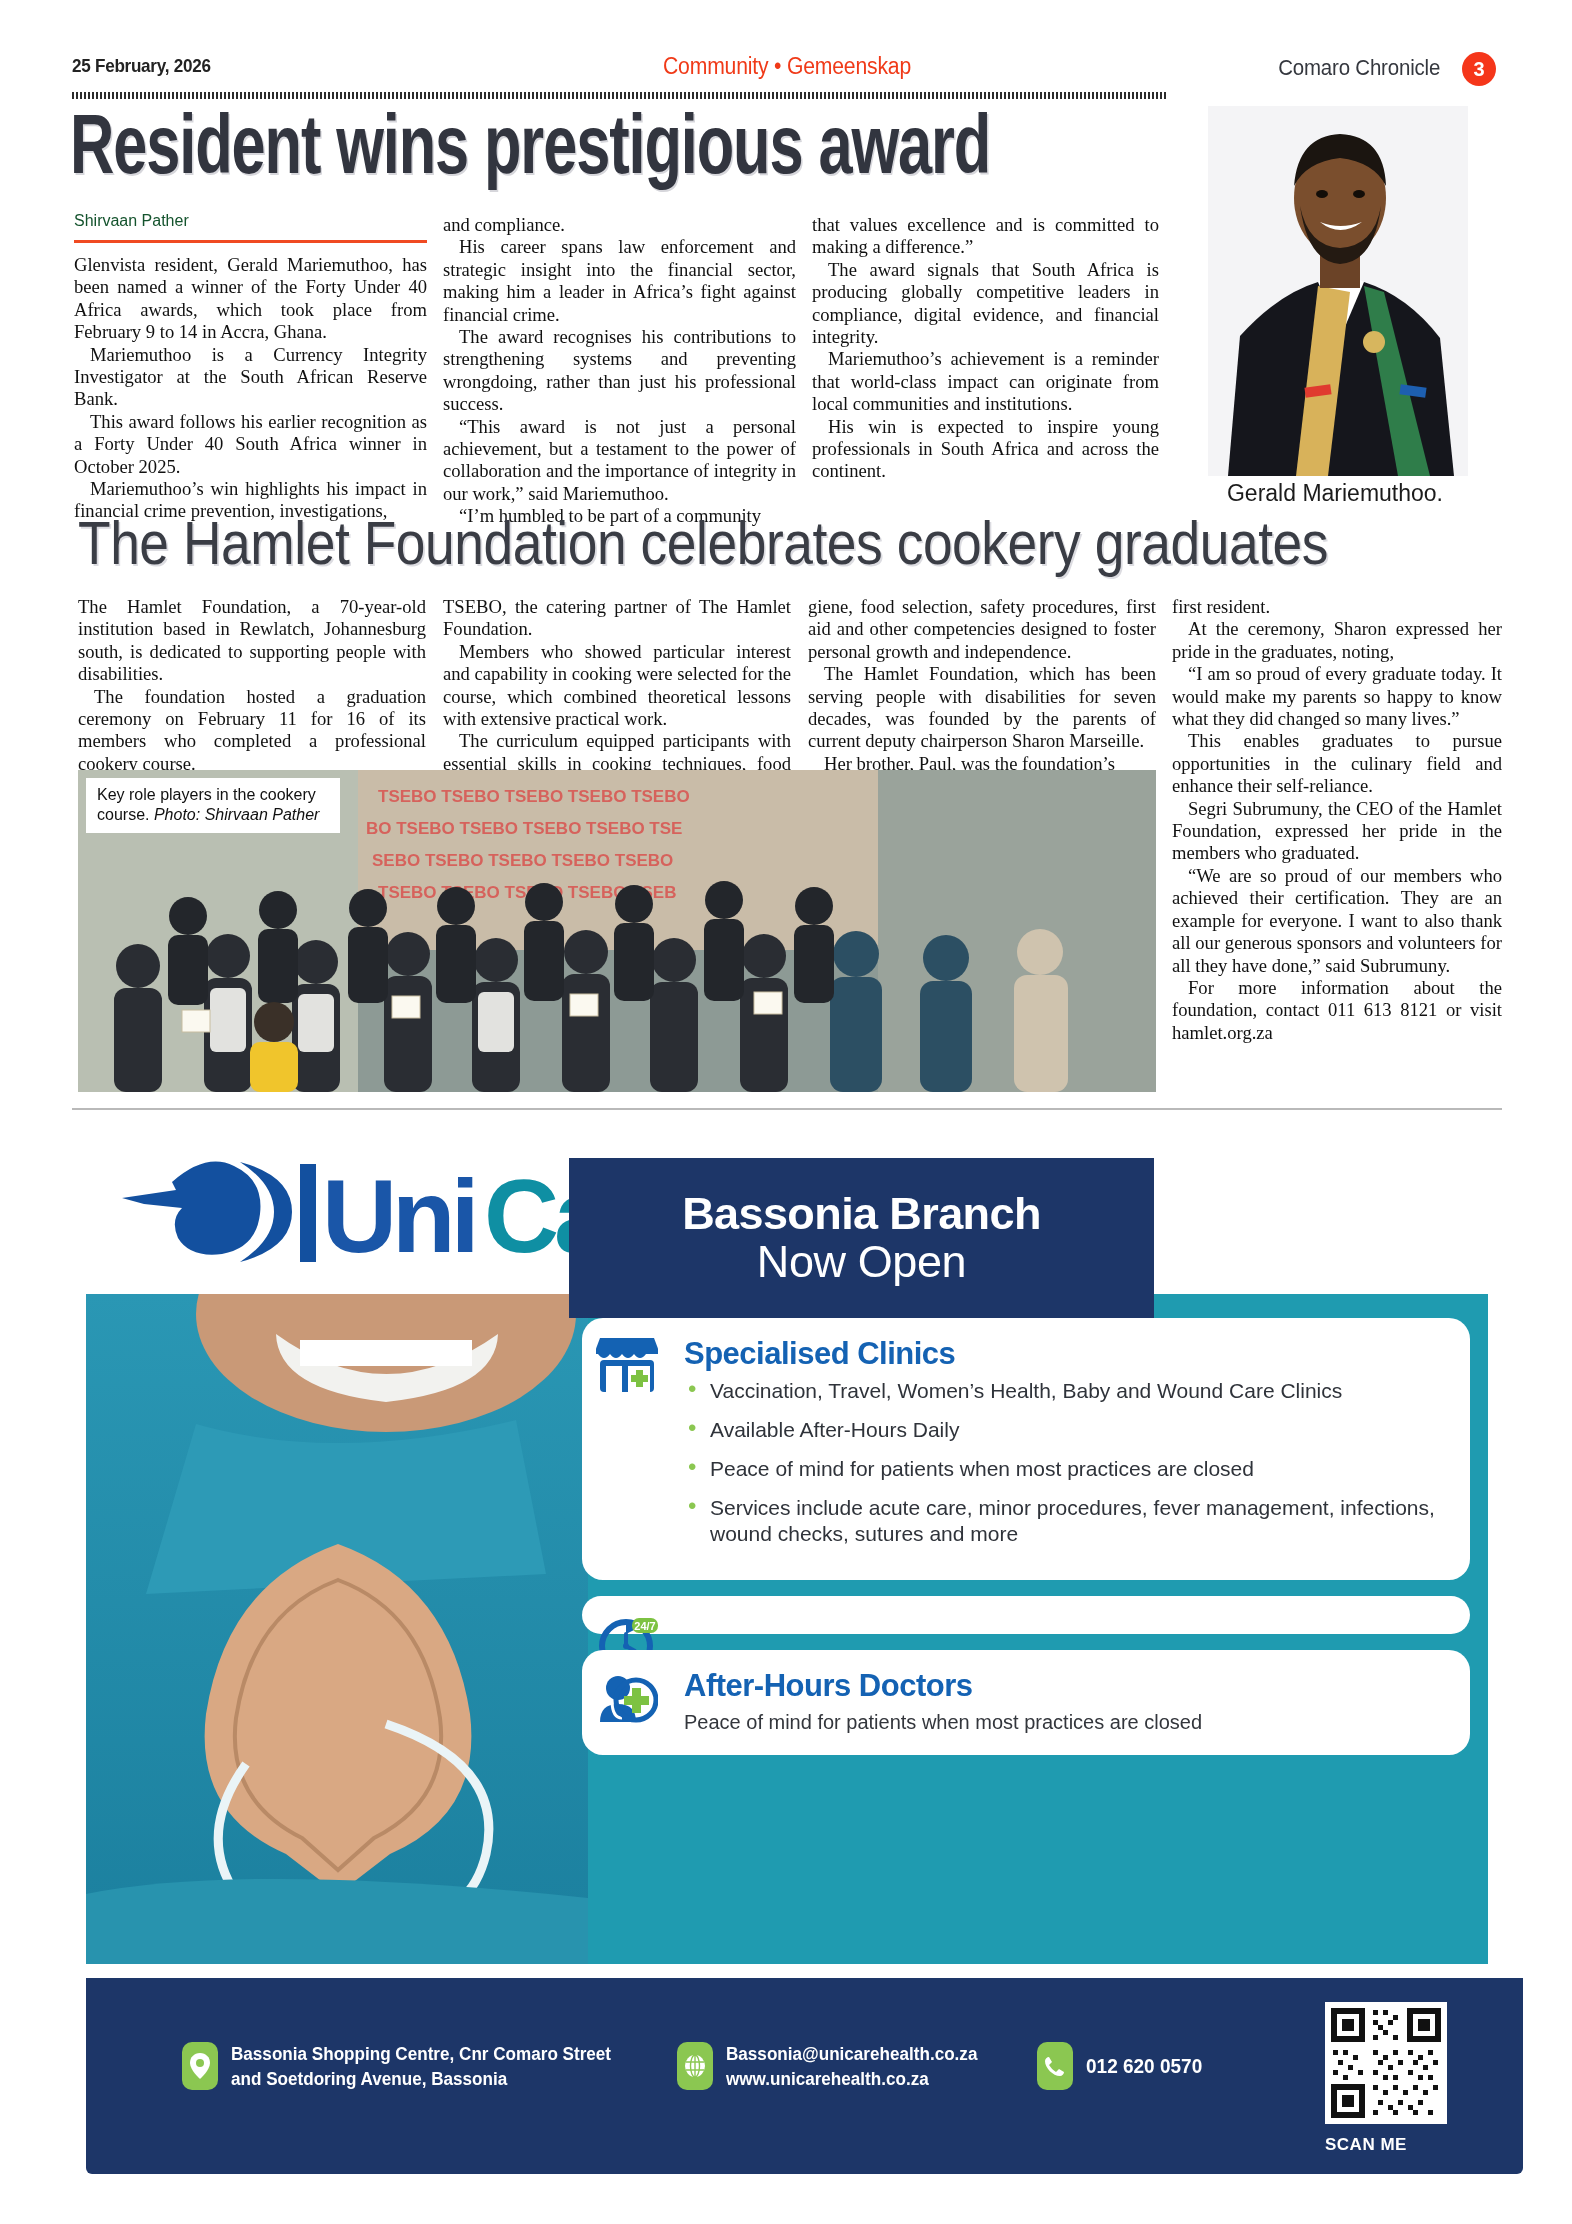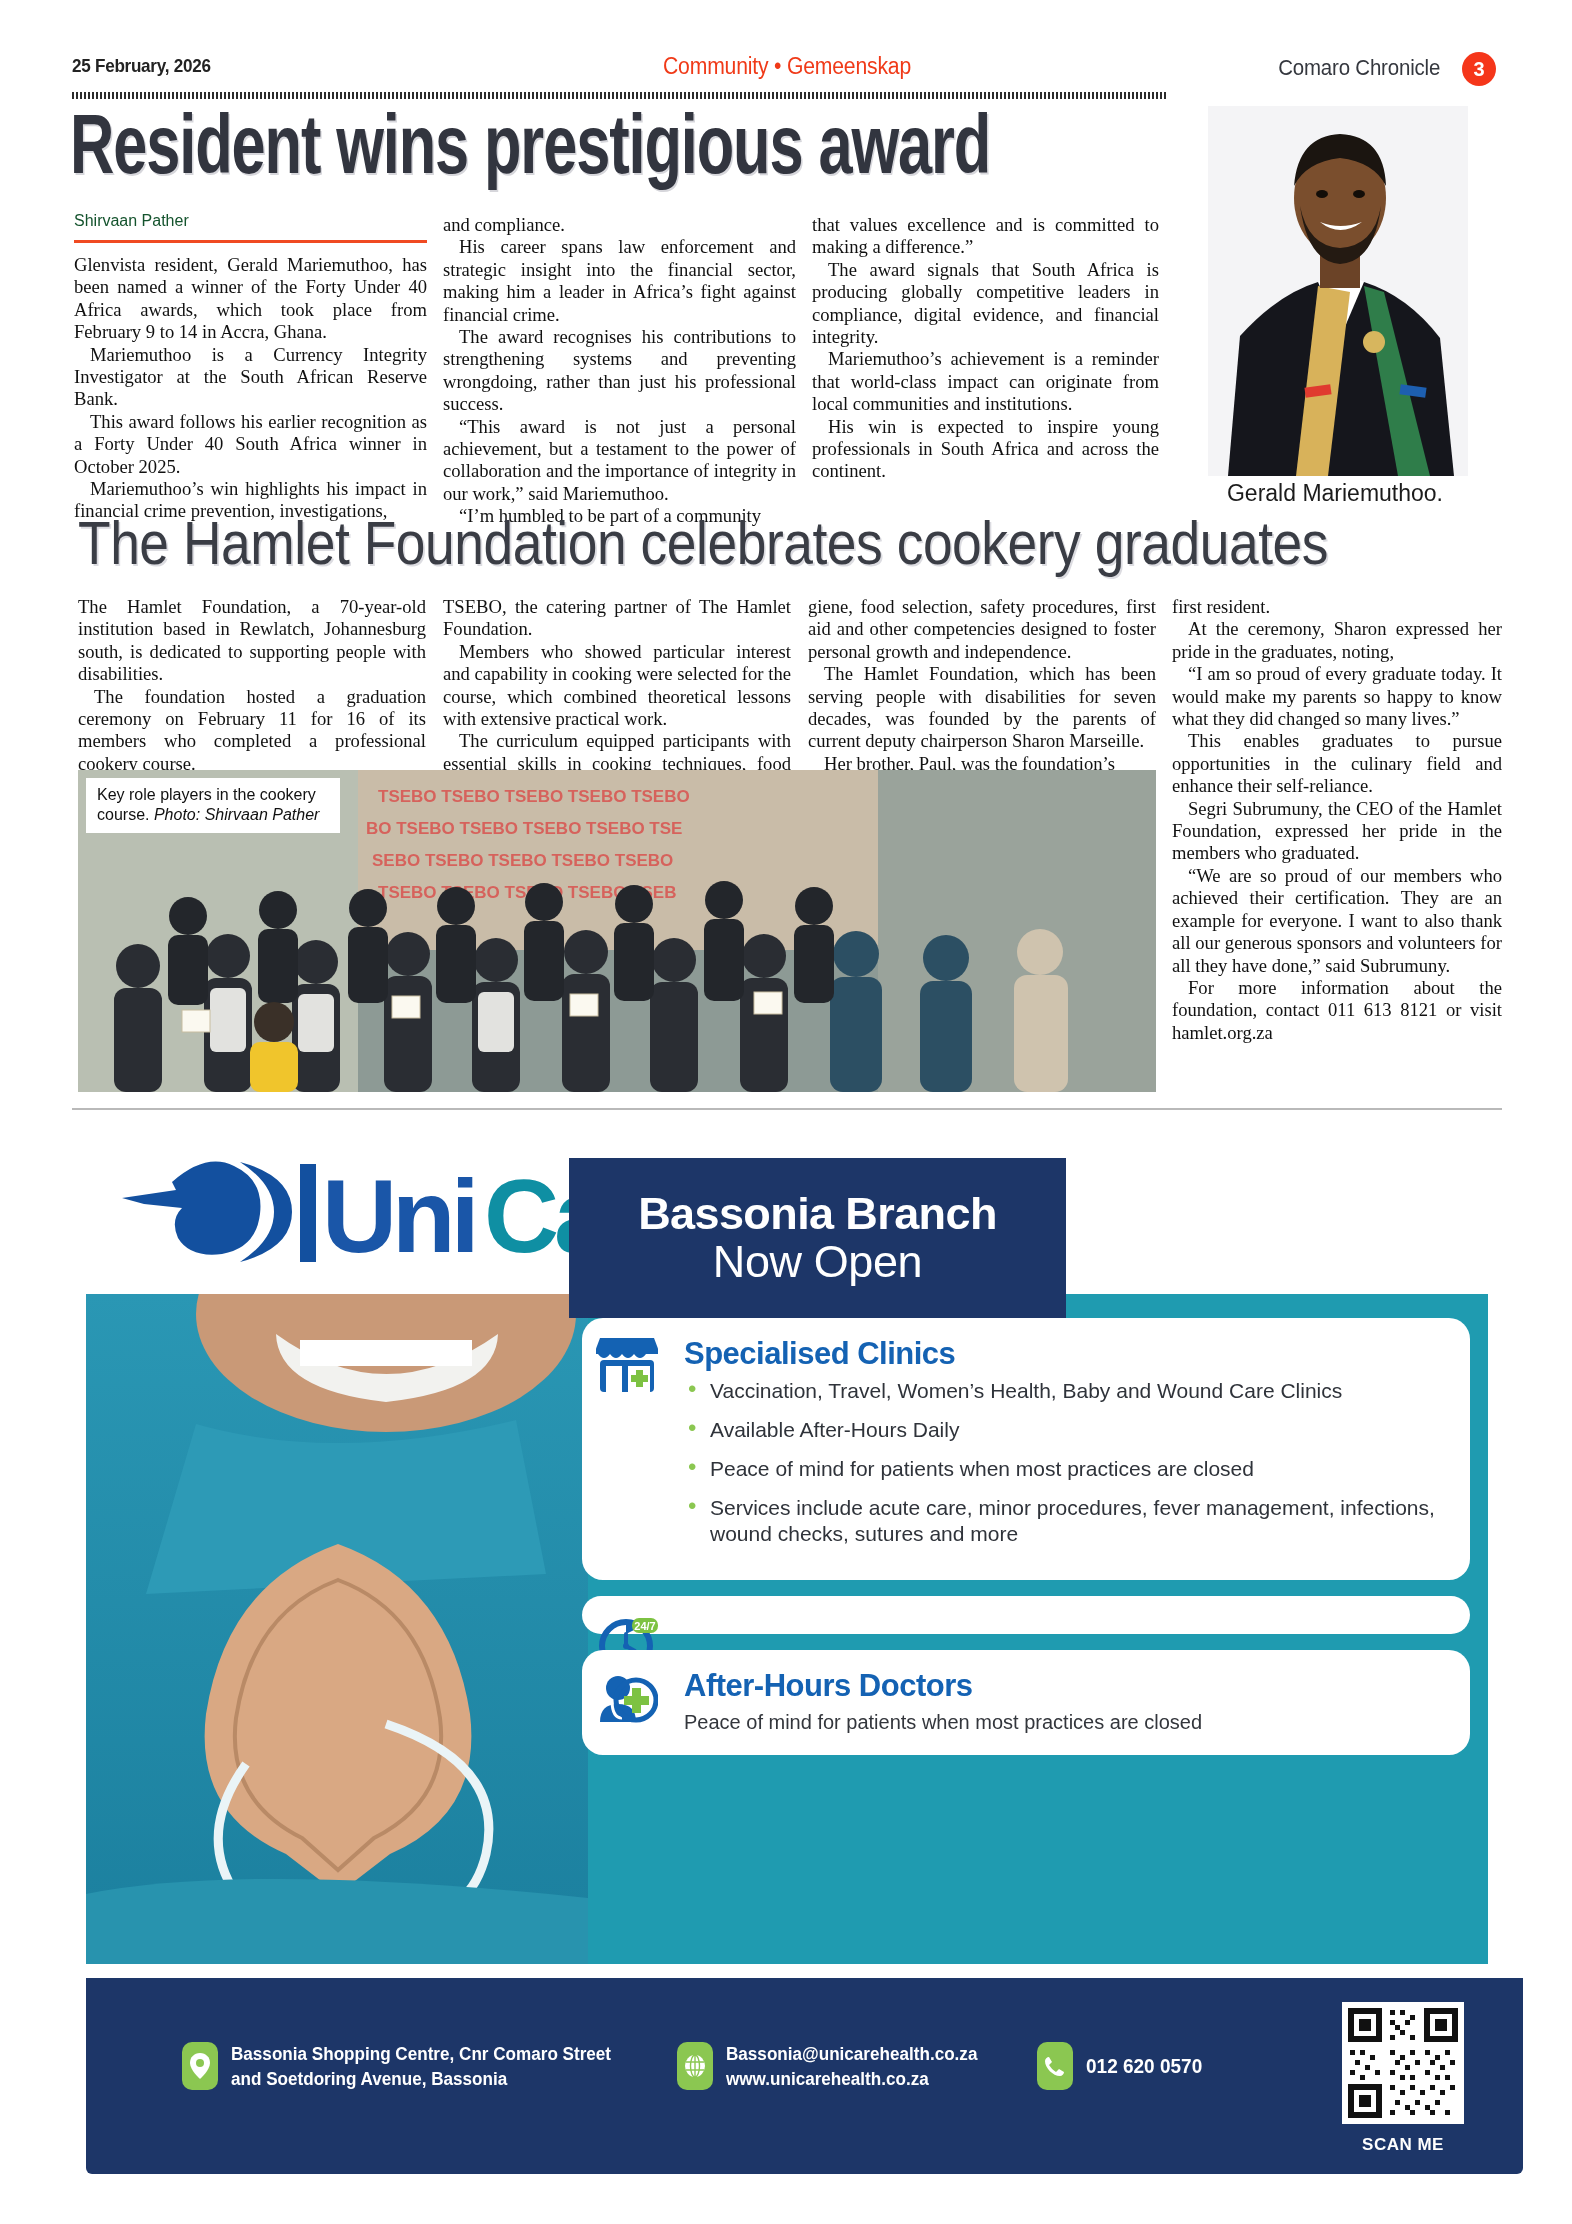--- a/index.html
+++ b/index.html
@@ -68,21 +68,21 @@
   
   .ad{position:absolute;left:72px;top:1118px;width:1430px;height:1070px;background:#fff;}
   .ad-logo{position:absolute;left:42px;top:30px;width:500px;height:130px;}
   .ad-tag{position:absolute;left:148px;top:1010px;}
 
   .badge247{display:inline-block;background:#8bc751;color:#fff;border-radius:999px;
     font-family:"Liberation Sans",sans-serif;font-weight:700;font-size:24px;padding:3px 15px 5px 15px;}
   .trusted{font-family:"Liberation Sans",sans-serif;font-weight:700;font-size:31px;color:#1a5aa8;
     letter-spacing:-0.5px;}
 
-  .banner{position:absolute;left:497px;top:40px;width:497px;height:160px;background:#1d3668;
+  .banner{position:absolute;left:497px;top:40px;width:585px;height:160px;background:#1d3668;
     display:flex;flex-direction:column;align-items:center;justify-content:center;z-index:6;}
   .banner-l1{font-family:"Liberation Sans",sans-serif;font-weight:700;font-size:45px;color:#fff;letter-spacing:-0.6px;}
   .banner-l2{font-family:"Liberation Sans",sans-serif;font-weight:400;font-size:45px;color:#fff;letter-spacing:-0.4px;margin-top:-4px;}
 
   .teal{position:absolute;left:14px;top:176px;width:1402px;height:670px;background:#1f9bb0;}
   .photo-ad{position:absolute;left:14px;top:176px;width:502px;height:670px;overflow:hidden;}
 
   .cards{position:absolute;left:510px;top:200px;width:888px;}
   .card{background:#fff;border-radius:21px;padding:18px 26px 20px 26px;box-sizing:border-box;
     position:relative;margin-bottom:16px;}
@@ -99,21 +99,21 @@
 
   .footbar{position:absolute;left:14px;top:860px;width:1402px;height:196px;background:#1d3668;
     border-radius:0 0 6px 6px;padding-left:35px;}
   .contacts{position:absolute;left:96px;top:64px;display:flex;gap:46px;align-items:flex-start;}
   .contact{display:flex;gap:13px;align-items:flex-start;}
   .cpill{width:36px;height:48px;background:#8bc751;border-radius:10px;display:flex;
     align-items:center;justify-content:center;flex:0 0 auto;}
   .ctext{font-family:"Liberation Sans",sans-serif;font-weight:700;font-size:18px;line-height:25px;
     color:#fff;transform:scaleX(.95);transform-origin:left top;white-space:nowrap;}
 
-  .qr-wrap{position:absolute;right:56px;top:24px;width:128px;text-align:center;}
+  .qr-wrap{position:absolute;right:70px;top:24px;width:128px;}
   .qr{width:122px;height:122px;background:#fff;}
   .qr-label{font-family:"Liberation Sans",sans-serif;font-weight:700;font-size:17px;color:#fff;
     margin-top:7px;letter-spacing:.5px;}
 </style>
 </head>
 <body>
 
 <div class="page">
 
   <div class="masthead">

